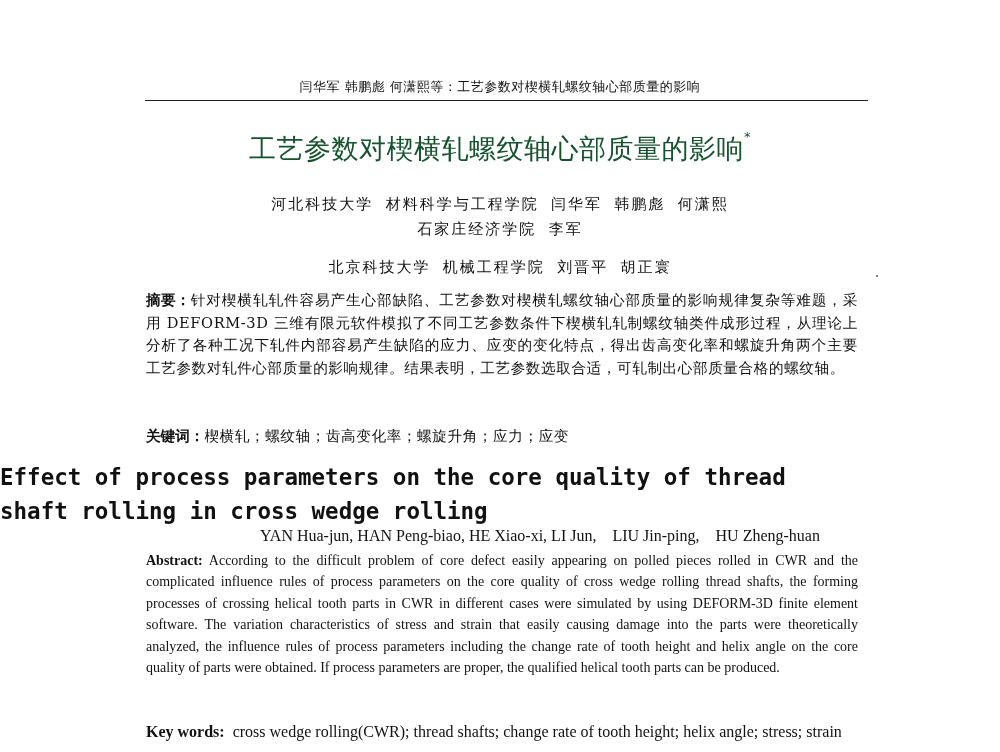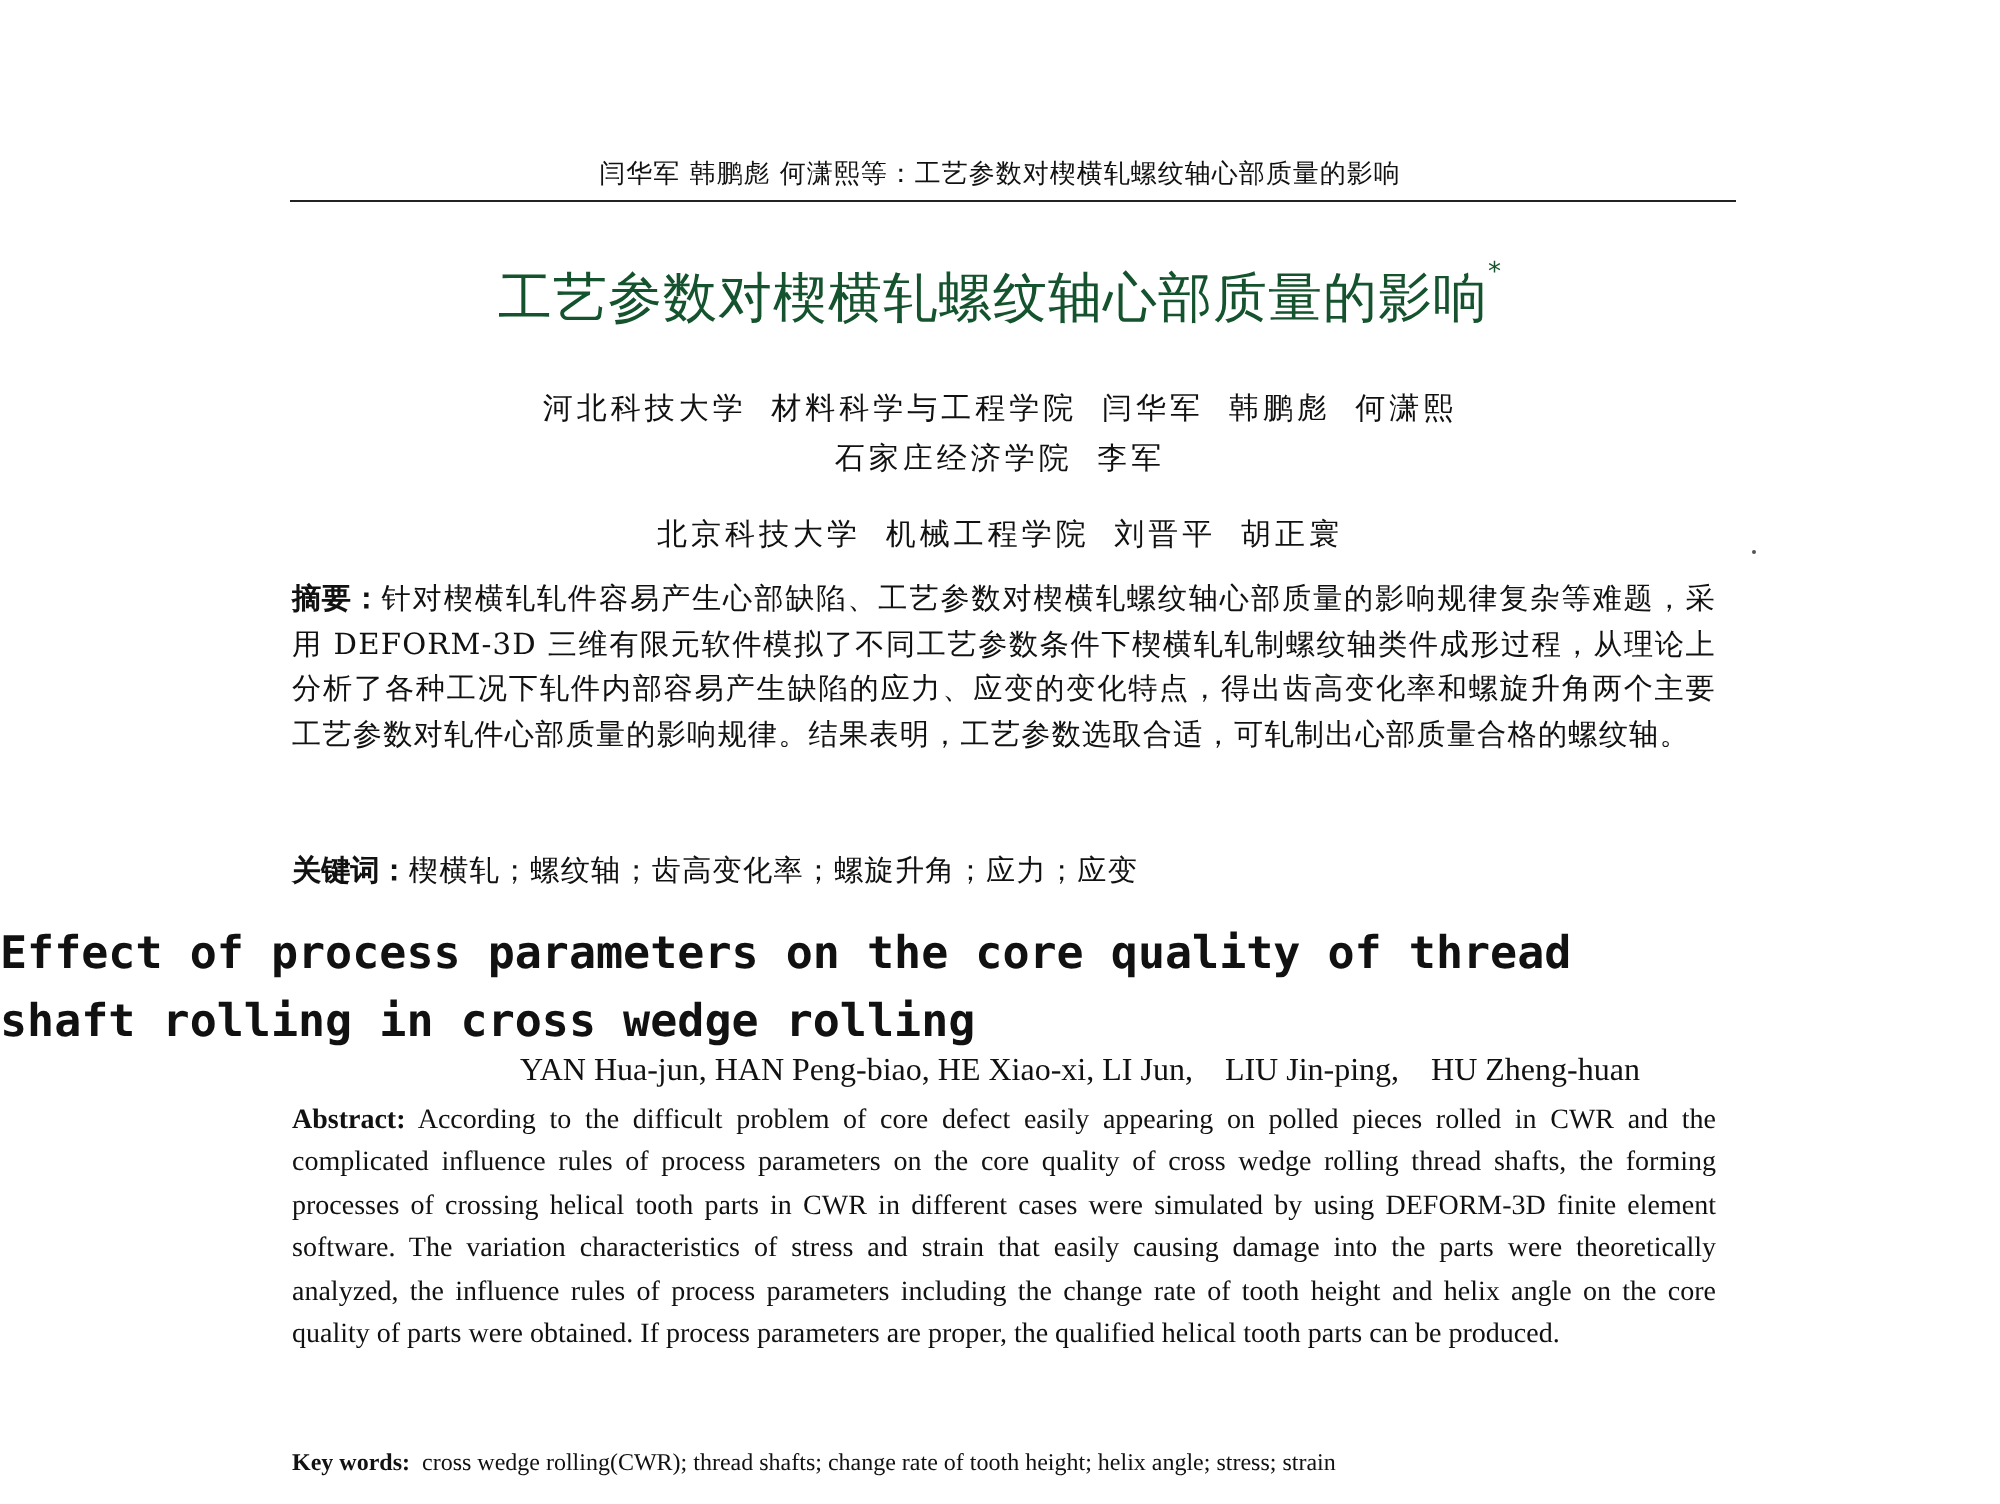--- a/index.html
+++ b/index.html
@@ -49,21 +49,21 @@
     font-family: "Liberation Serif", serif; font-size: 16px; color: #111; white-space: pre; padding-left: 40px;
   }
   .abs-en {
     position: absolute; left: 146px; top: 550px; width: 712px;
     font-family: "Liberation Serif", serif; font-size: 14px; line-height: 21.4px;
     text-align: justify; color: #111;
   }
   .abs-en .lbl, .kw-en .lbl { font-weight: bold; font-family: "Liberation Serif", serif; }
   .kw-en {
     position: absolute; left: 146px; top: 721px; width: 712px;
-    font-family: "Liberation Serif", serif; font-size: 12px; line-height: 21.4px;
+    font-family: "Liberation Serif", serif; font-size: 16px; line-height: 21.4px;
     text-align: justify; color: #111;
   }
   .speck { position: absolute; width: 2px; height: 2px; background: #555; border-radius: 1px; }
 </style>
 </head>
 <body>
 
 <div class="running-head">闫华军  韩鹏彪  何潇熙等：工艺参数对楔横轧螺纹轴心部质量的影响</div>
 <div class="head-rule"></div>
 

